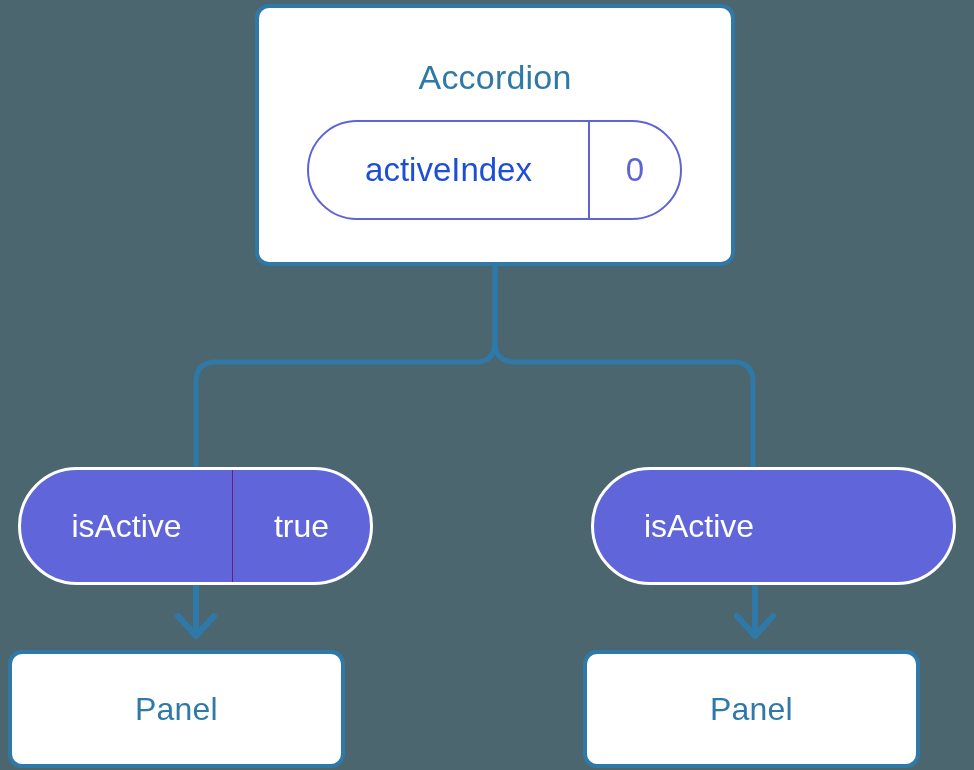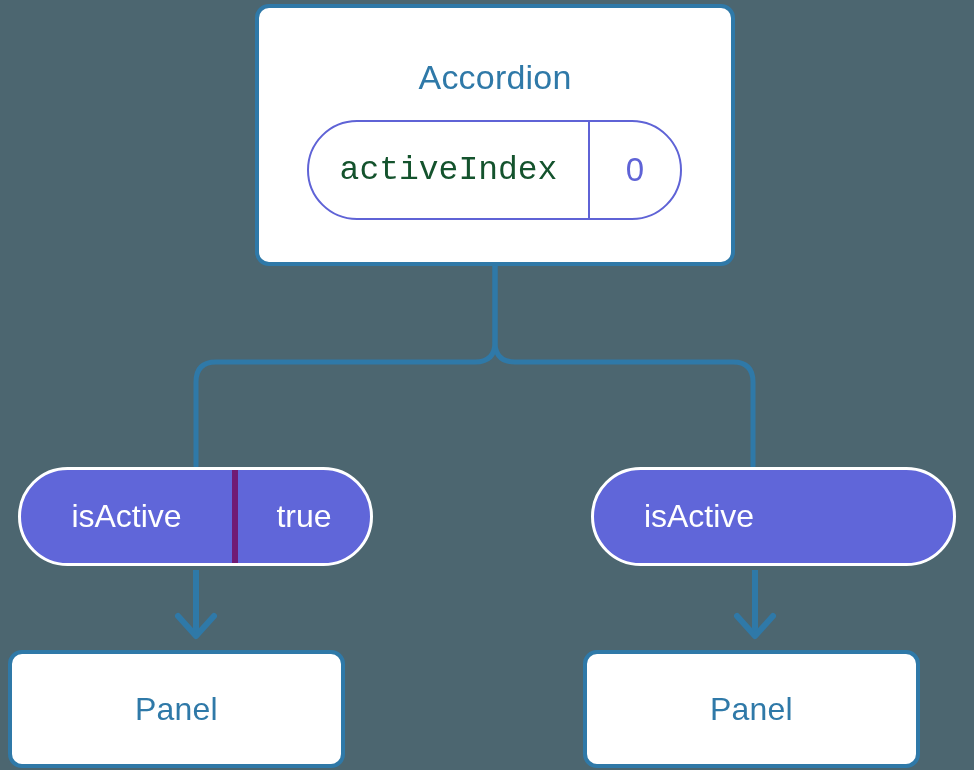--- a/index.html
+++ b/index.html
@@ -97,44 +97,43 @@
   .pill.outlined {
     left: 307px;
     top: 120px;
     width: 375px;
     height: 100px;
     border: 2px solid #5f63d6;
     background: #ffffff;
   }
   .pill.outlined .pill-key {
     flex: 0 0 281px;
-    color: #14532d;
+    color: #1d4ed8;
     font-size: 33px;
     border-right: 2px solid #5f63d6;
-    font-family: Liberation Mono, monospace;
   }
   .pill.outlined .pill-val {
     flex: 1 1 auto;
     color: #5f63d6;
     font-size: 33px;
   }
 
   
   .pill.filled {
-    height: 99px;
+    height: 118px;
     border: 3px solid #ffffff;
     background: #6066d9;
   }
   .pill.filled .pill-key,
   .pill.filled .pill-val {
     color: #ffffff;
     font-size: 32px;
   }
   .pill.filled .pill-val {
-    border-left: 6px solid #701a75;
+    border-left: 1px solid #701a75;
   }
 
   #pill-left {
     left: 18px;
     top: 467px;
     width: 355px;
   }
   #pill-left .pill-key { flex: 0 0 211px; }
   #pill-left .pill-val { flex: 1 1 auto; }
 

